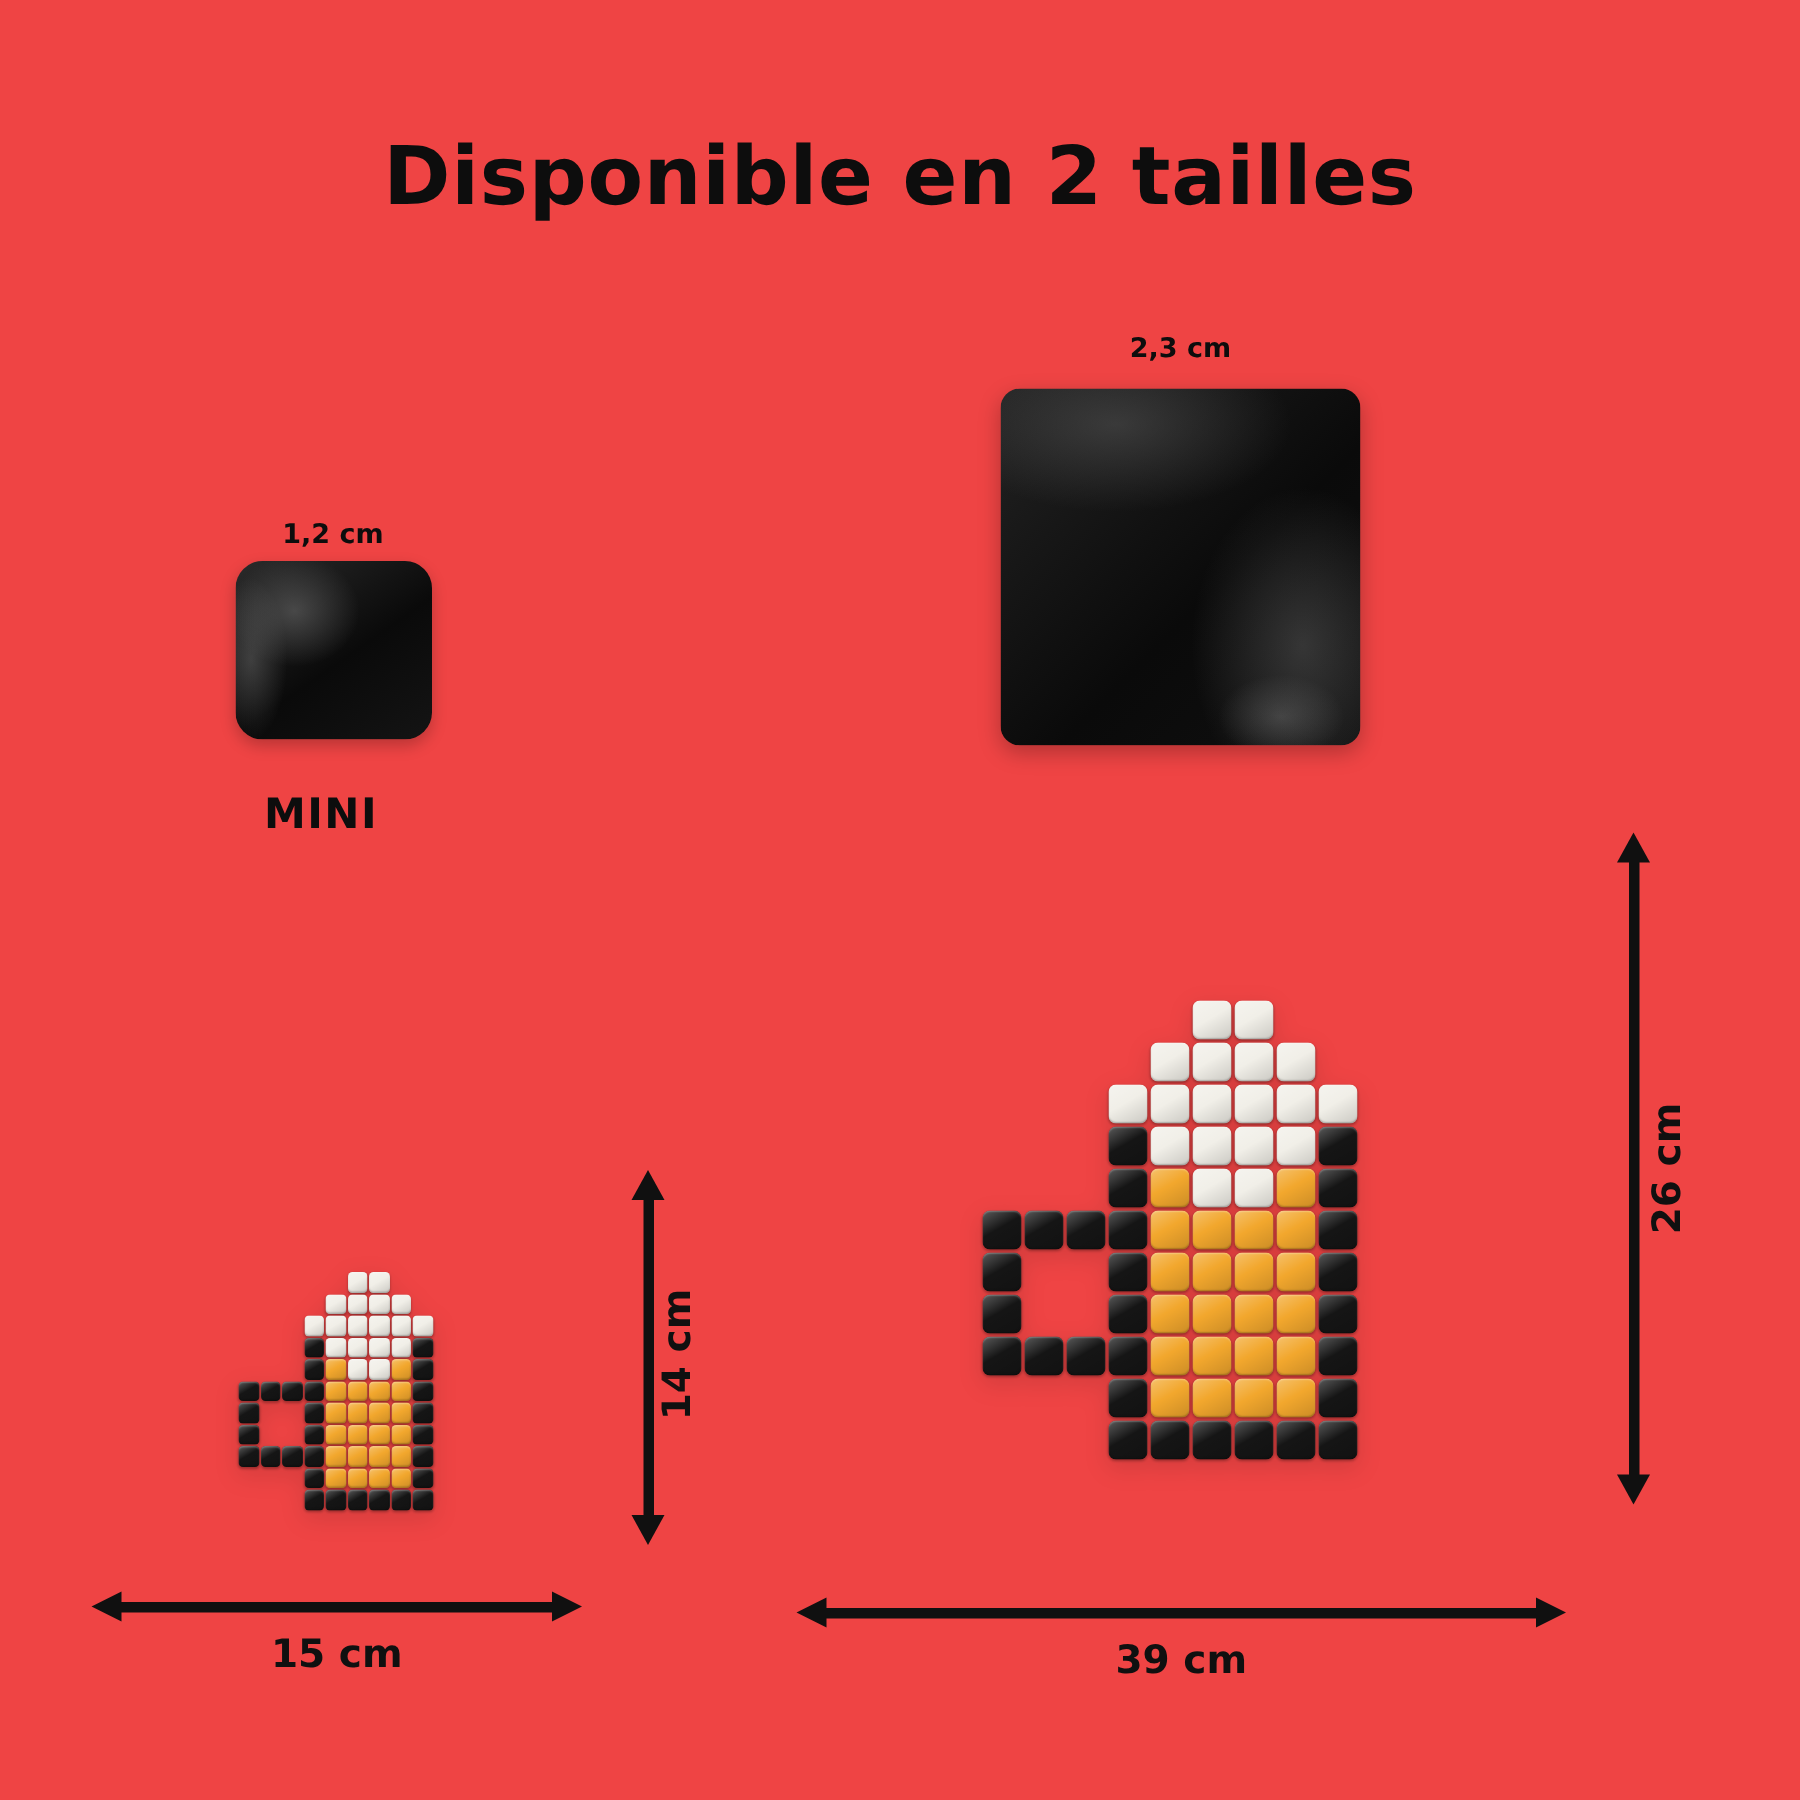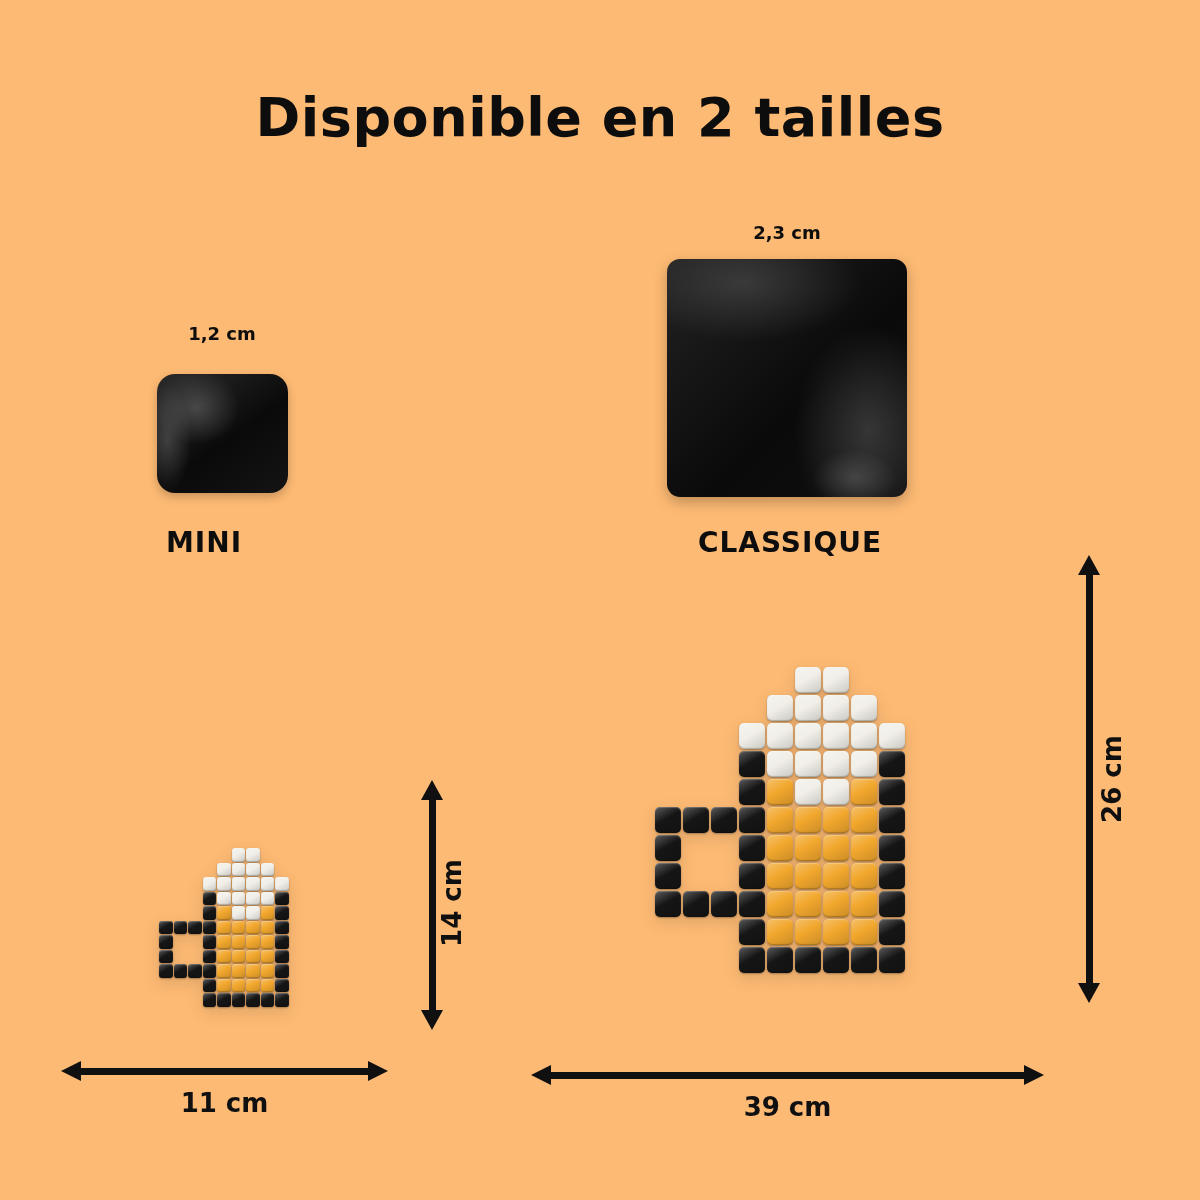--- a/index.html
+++ b/index.html
@@ -1,18 +1,18 @@
 <!DOCTYPE html>
 <html style="--col-W: #f1efe8; --col-K: #151515; --col-O: #f2a72d;"><head>
 <meta charset="utf-8">
 <style>
   * { margin:0; padding:0; box-sizing:border-box; }
   html,body { background:#ffffff; }
   body { font-family:"DejaVu Sans","Liberation Sans",sans-serif; color:#101010; }
-  .canvas { position:relative; width:1200px; height:1200px; background:#fdba74; overflow:hidden; }
+  .canvas { position:relative; width:1200px; height:1200px; background:#ef4444; overflow:hidden; }
 
   .page-title {
     position:absolute; left:0; right:0; top:86px;
     text-align:center; font-size:54px; font-weight:bold; letter-spacing:0.5px;
     color:#0d0d0d;
   }
 
   .size-caption { position:absolute; text-align:center; font-size:18px; font-weight:bold; color:#0d0d0d; }
   .name-caption { position:absolute; text-align:center; font-size:28px; font-weight:bold; letter-spacing:1px; color:#0d0d0d; }
 
@@ -76,27 +76,26 @@
   .dim-h .hlabel { position:absolute; top:30px; left:0; right:0; text-align:center;
     font-size:26px; font-weight:bold; white-space:nowrap; }
 </style>
 </head>
 <body>
 
 <div class="canvas">
 
   <h1 class="page-title">Disponible en 2 tailles</h1>
 
-  <div class="size-caption" style="left:92px; top:323px; width:260px;">1,2 cm</div>
+  <div class="size-caption" style="left:92px; top:346px; width:260px;">1,2 cm</div>
   <div class="ceramic mini"></div>
-  <div class="name-caption" style="left:74px; top:526px; width:260px;">MINI</div>
+  <div class="name-caption" style="left:84px; top:526px; width:260px;">MINI</div>
 
   <div class="size-caption" style="left:657px; top:222px; width:260px;">2,3 cm</div>
   <div class="ceramic classique"></div>
-  <div class="name-caption" style="left:660px; top:526px; width:260px;">CLASSIQUE</div>
 
   <div class="mug small">
       <div class="tile empty"></div>
       <div class="tile empty"></div>
       <div class="tile empty"></div>
       <div class="tile empty"></div>
       <div class="tile empty"></div>
       <div class="tile W"></div>
       <div class="tile W"></div>
       <div class="tile empty"></div>
@@ -306,21 +305,21 @@
     <div class="head-up"></div>
     <div class="line"></div>
     <div class="head-down"></div>
     <div class="vlabel" style="left:-15px; top:210px;">26 cm</div>
   </div>
 
   <div class="dim-h" style="left:61px; top:1058px; width:327px;">
     <div class="head-left"></div>
     <div class="line"></div>
     <div class="head-right"></div>
-    <div class="hlabel">11 cm</div>
+    <div class="hlabel">15 cm</div>
   </div>
 
   <div class="dim-h" style="left:531px; top:1062px; width:513px;">
     <div class="head-left"></div>
     <div class="line"></div>
     <div class="head-right"></div>
     <div class="hlabel">39 cm</div>
   </div>
 
 </div>

